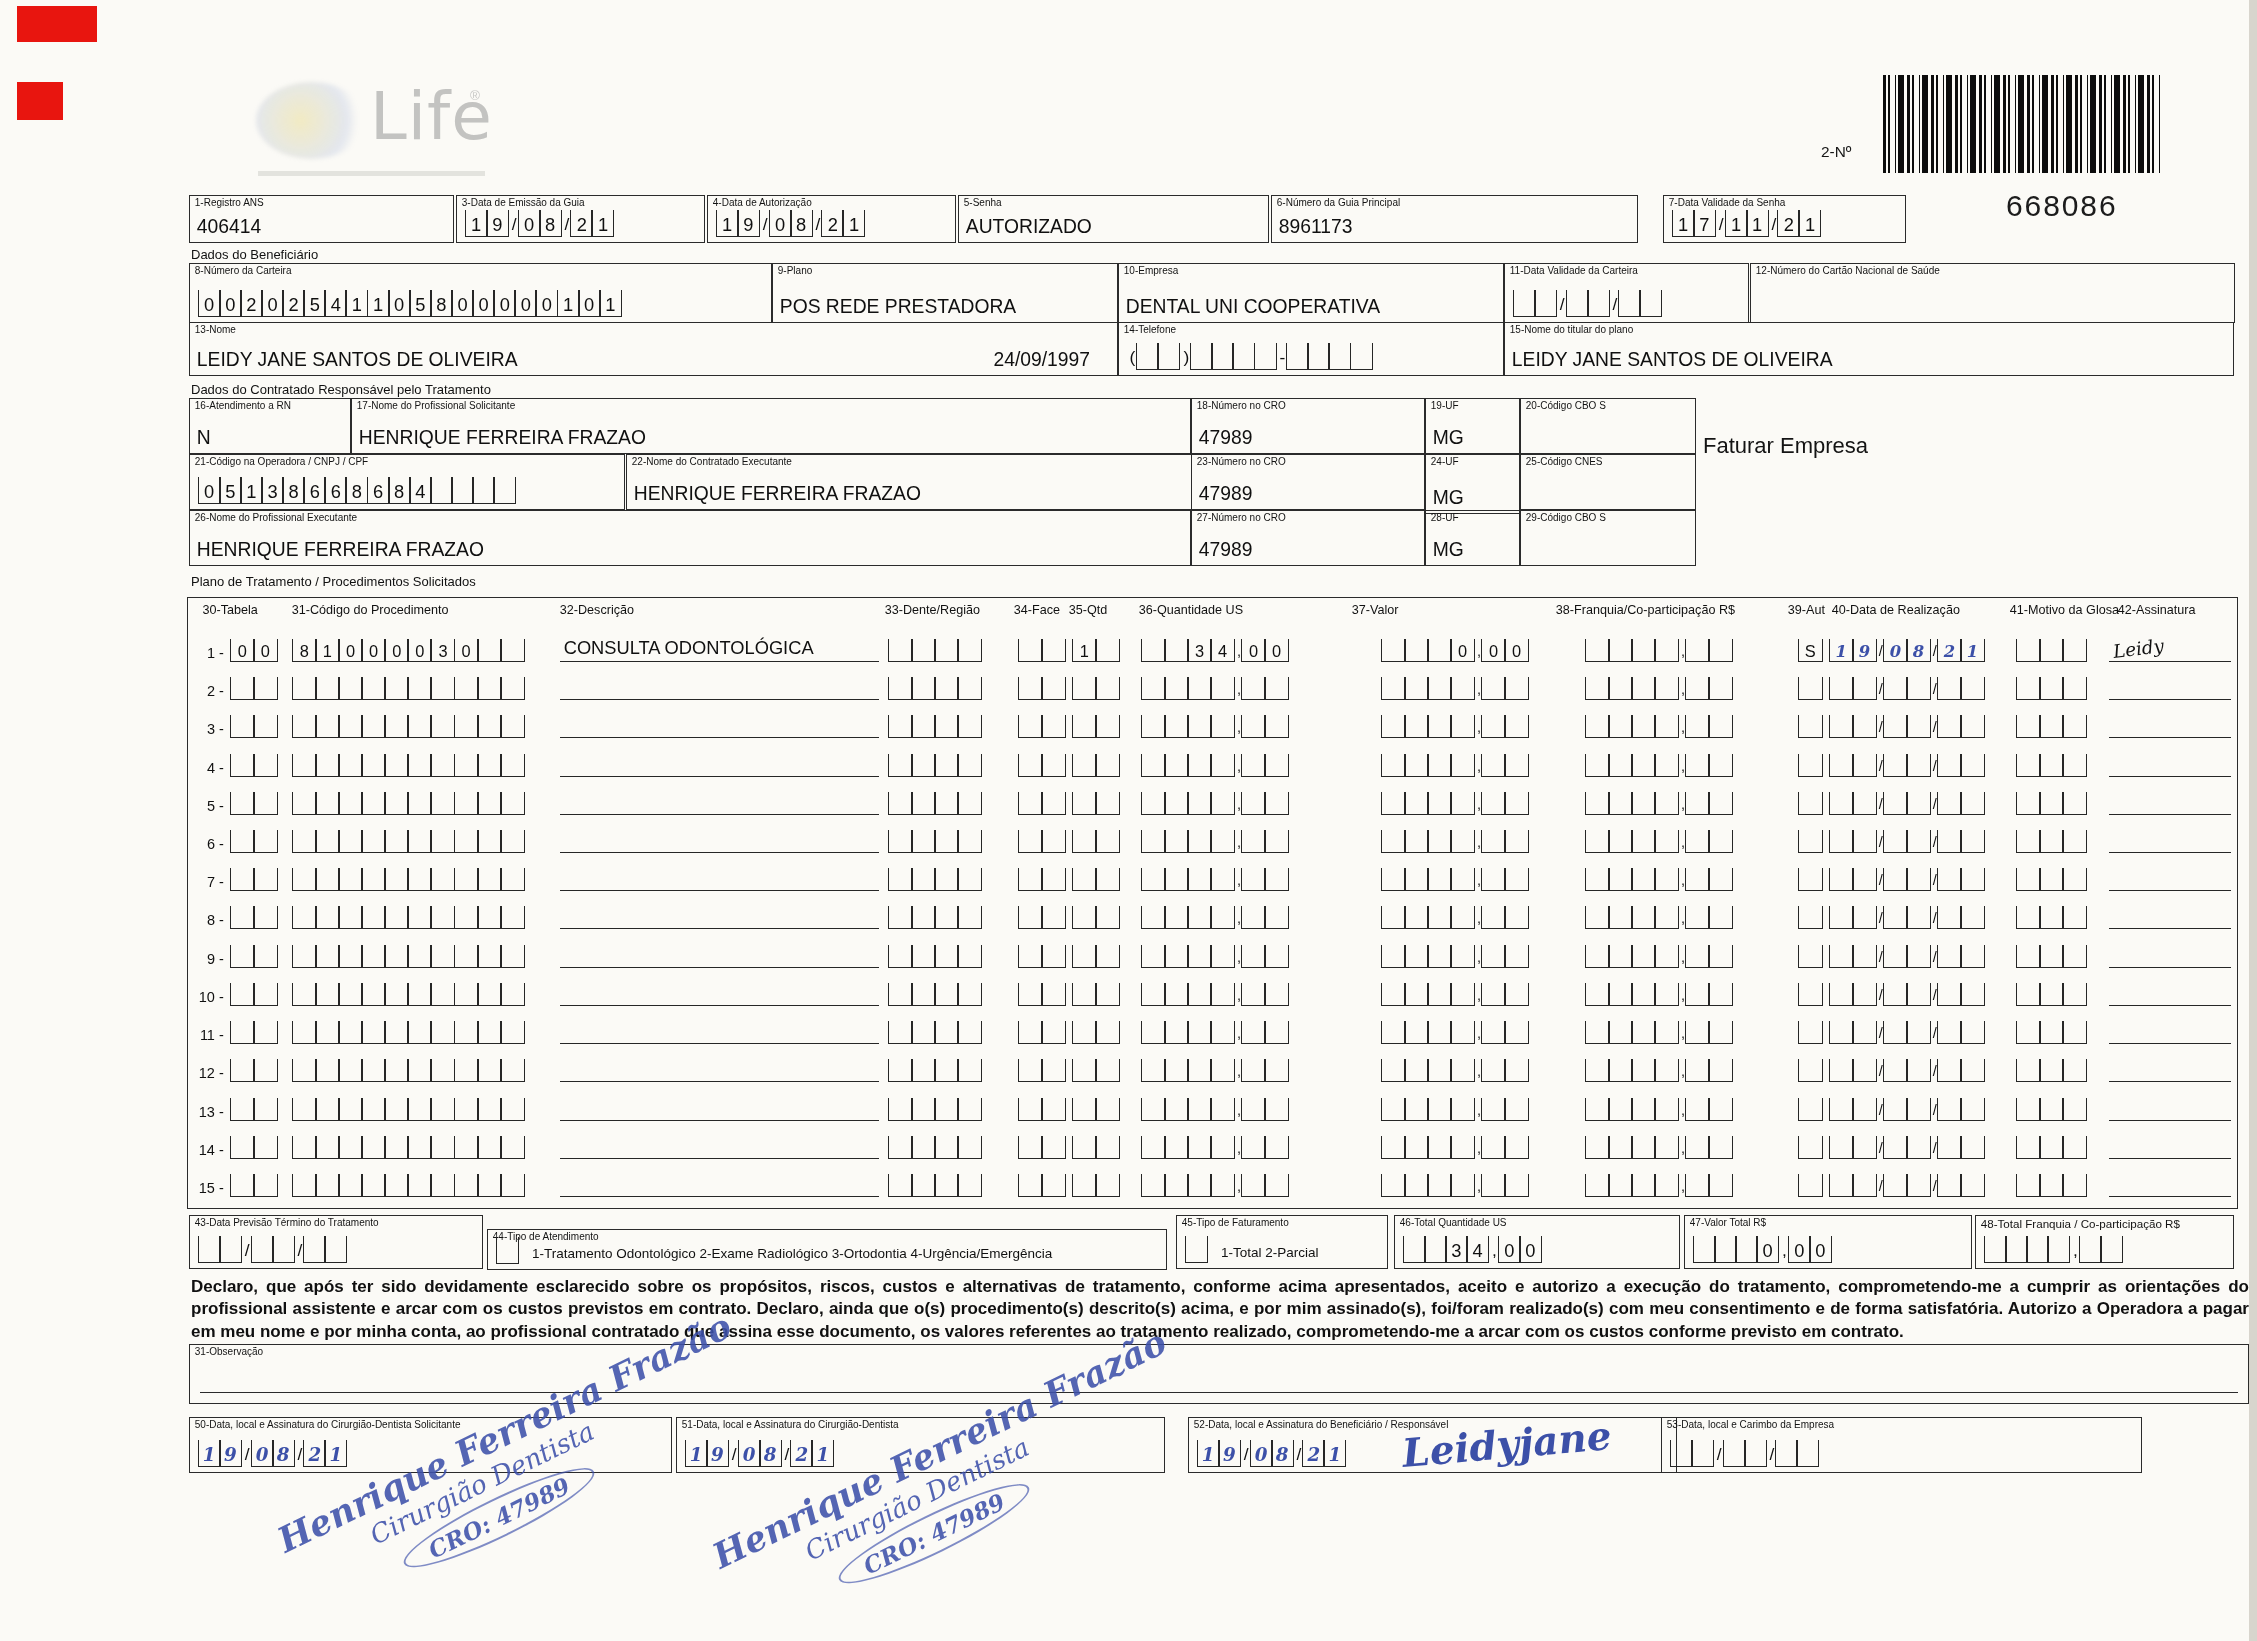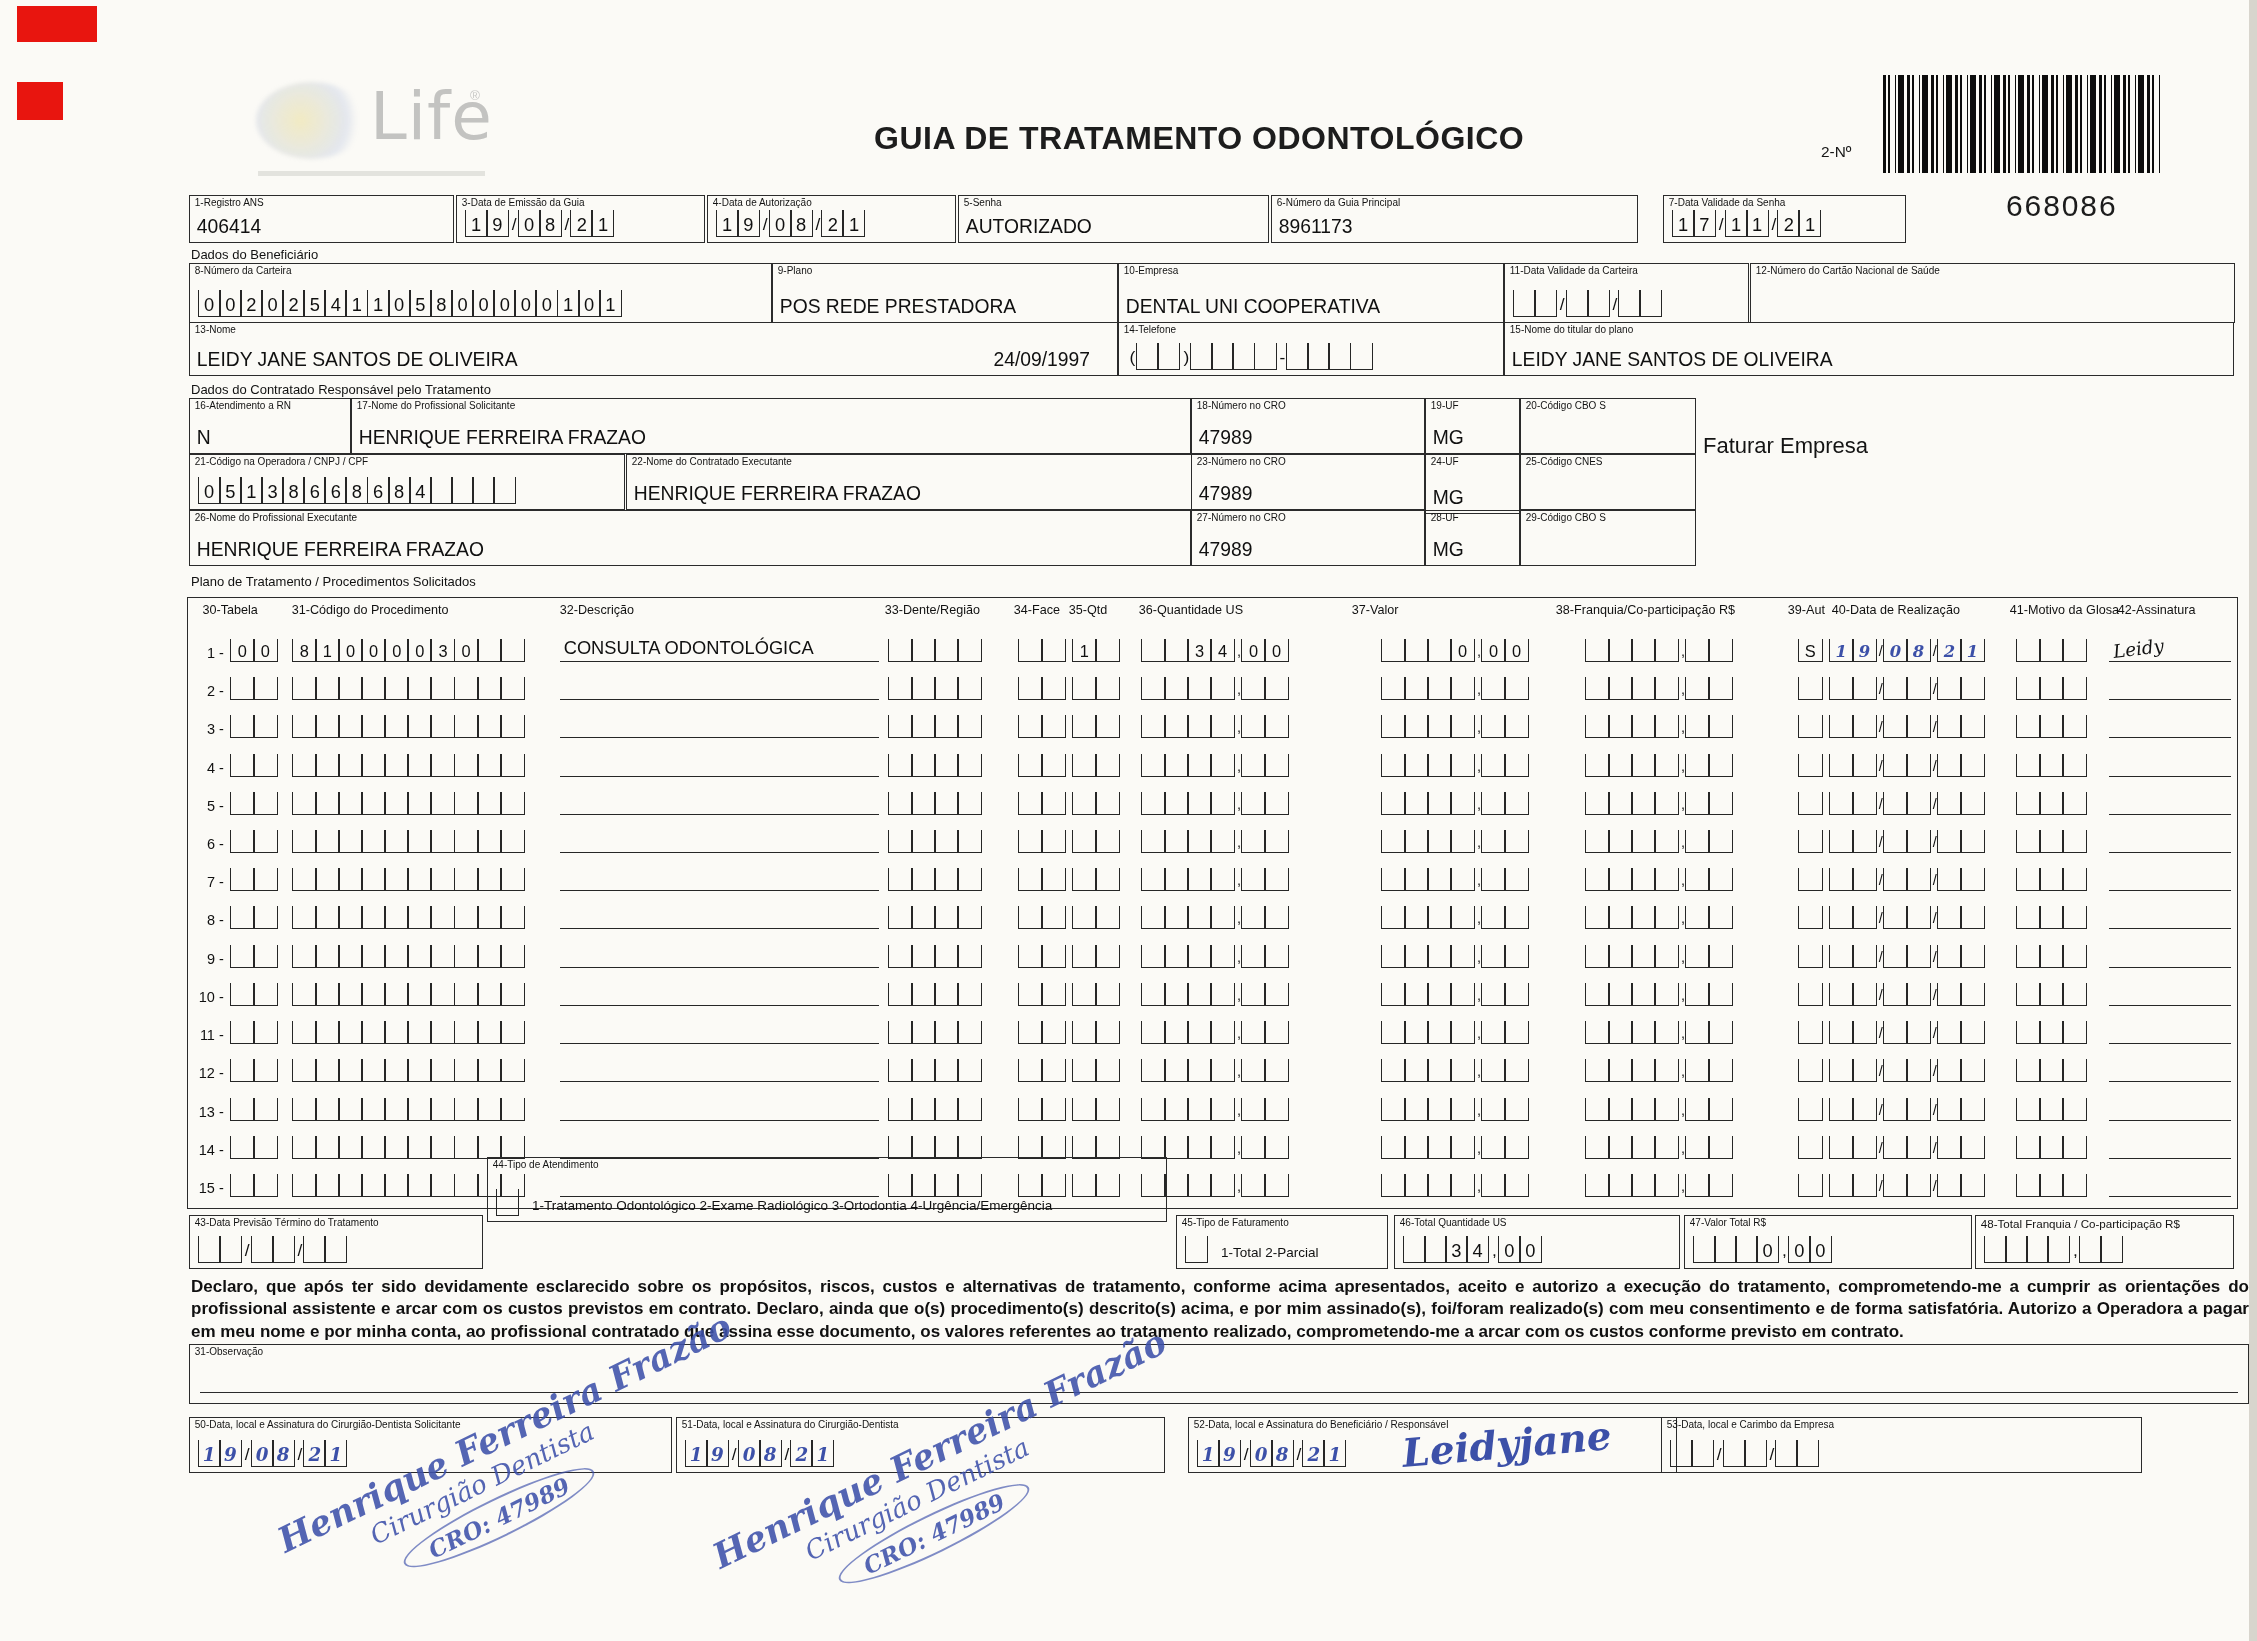--- a/index.html
+++ b/index.html
@@ -86,21 +86,20 @@
   <div class="red-mark" style="left:17.4px;top:5.8px;width:80px;height:36px;"></div>
   <div class="red-mark" style="left:17.4px;top:82px;width:46px;height:38px;"></div>
   <div class="edge-strip"></div>
 
   <div class="logo">
     <span class="logo-mark"></span>
     <span class="logo-text">Life</span>
     <span class="logo-r">®</span>
     <span class="logo-tagline"></span>
   </div>
-  <div class="doc-title">GUIA DE TRATAMENTO ODONTOLÓGICO</div>
   <div class="barcode-label">2-Nº</div>
   <div class="barcode"></div>
   <div class="barcode-number">668086</div>
 
   <div class="fbox" style="left:189px;top:195px;width:265px;height:48px;">
     <span class="flabel">1-Registro ANS</span>
     <div class="fval">406414</div>
   </div>
   <div class="fbox" style="left:456px;top:195px;width:249px;height:48px;">
     <span class="flabel">3-Data de Emissão da Guia</span>
@@ -1535,21 +1534,21 @@
         <span class="c"></span>
         <span class="c"></span>
         <span class="s">/</span>
         <span class="c"></span>
         <span class="c"></span>
         <span class="s">/</span>
         <span class="c"></span>
         <span class="c"></span>
       </div>
   </div>
-  <div class="fbox" style="left:487px;top:1157px;width:680px;height:65px;">
+  <div class="fbox" style="left:487px;top:1229px;width:680px;height:41px;">
     <span class="flabel">44-Tipo de Atendimento</span>
     <div class="fcomb comb">
         <span class="c"></span>
       </div>
     <div class="foptions" style="left:44px;">1-Tratamento Odontológico  2-Exame Radiológico  3-Ortodontia  4-Urgência/Emergência</div>
   </div>
   <div class="fbox" style="left:1176px;top:1215px;width:212px;height:54px;">
     <span class="flabel">45-Tipo de Faturamento</span>
     <div class="fcomb comb">
         <span class="c"></span>

